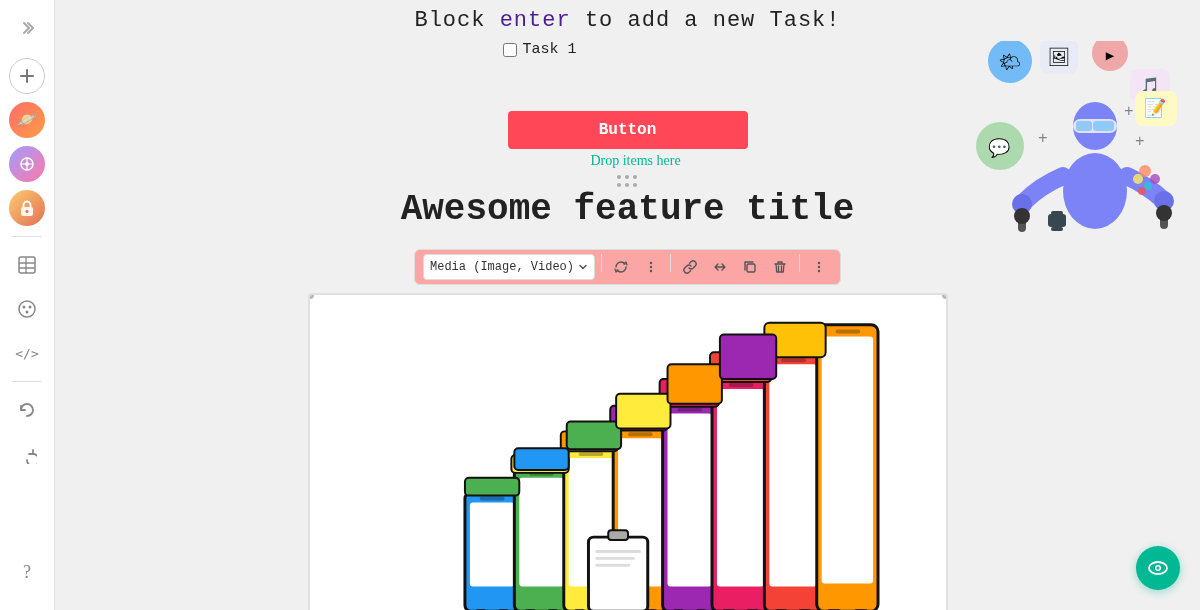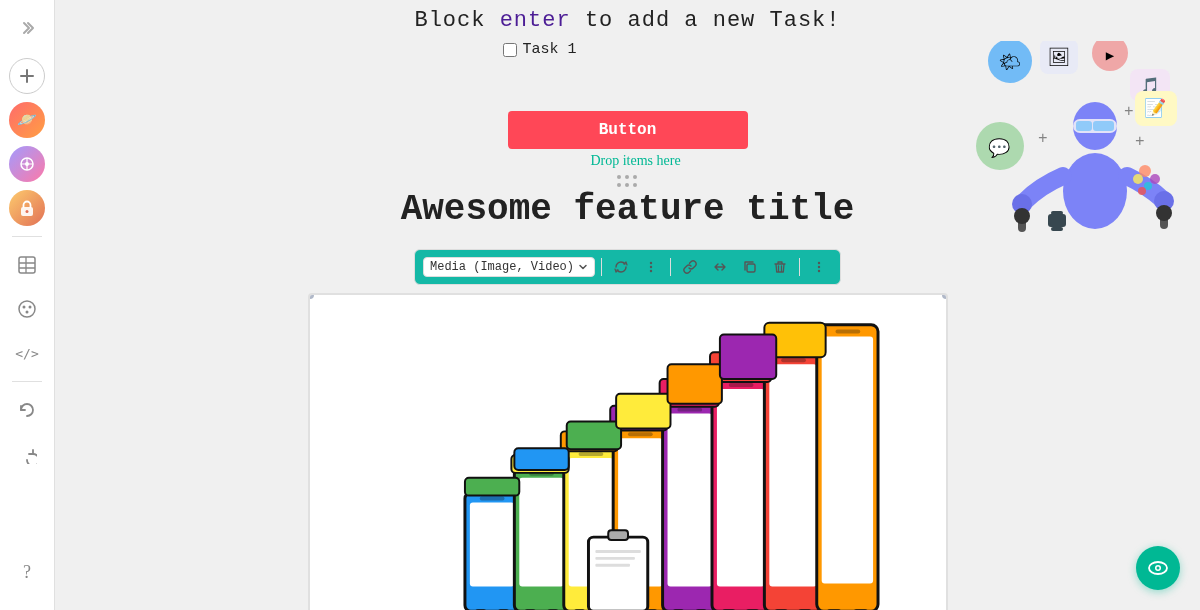--- a/index.html
+++ b/index.html
@@ -220,23 +220,22 @@
       font-size: 36px;
       font-weight: bold;
       color: #222;
       text-align: center;
       margin-bottom: 19px;
     }
 
     
     .block-toolbar {
       display: flex;
-      align-items: center;
       gap: 4px;
-      background: #14b8a6;
+      background: #fca5a5;
       border: 1px solid #ddd;
       border-radius: 6px;
       padding: 4px 8px;
       width: fit-content;
       margin: 0 auto 8px;
     }
 
     .toolbar-select {
       display: flex;
       align-items: center;

